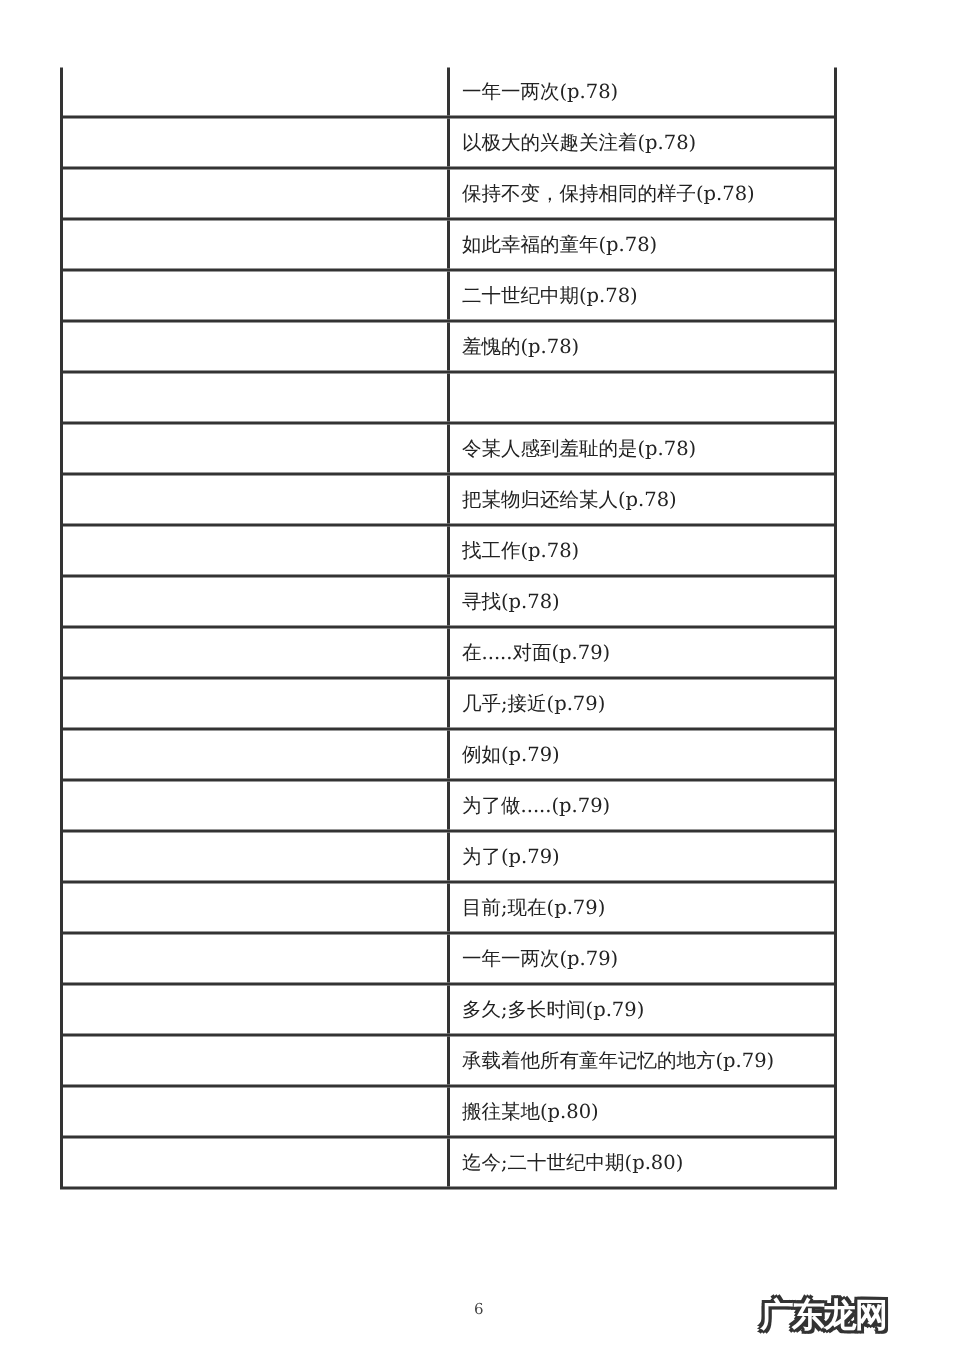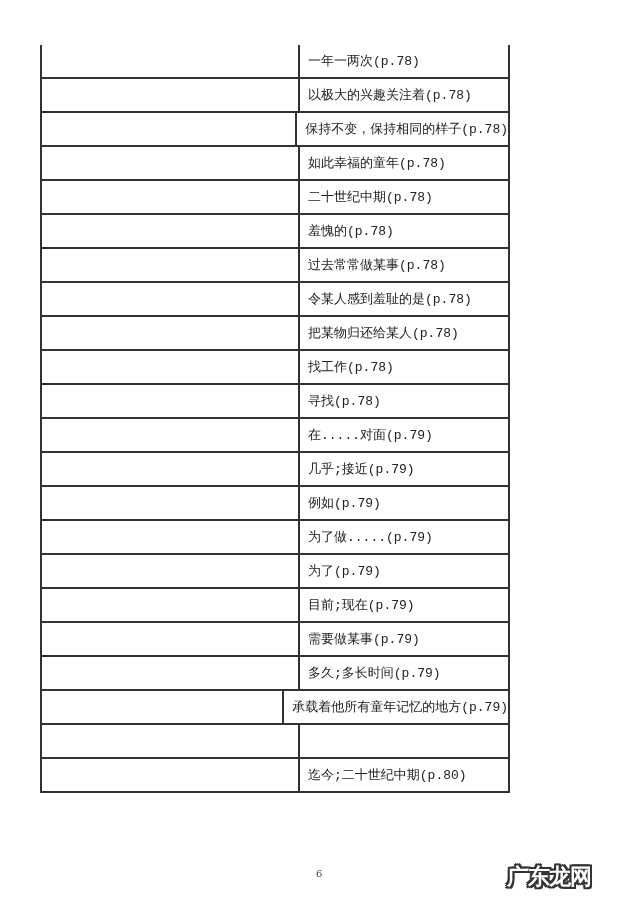--- a/index.html
+++ b/index.html
@@ -1,17 +1,17 @@
 <!DOCTYPE html>
 <html><head>
 <meta charset="utf-8">
 <style>
   html, body { margin:0; padding:0; background:#ffffff; }
   body { width:640px; height:905px; position:relative; overflow:hidden; font-family:"DejaVu Serif", serif; color:#222; }
-  .table { position:absolute; left:40px; top:45px; width:470px; border-left:2px solid #333; border-right:2px solid #333; box-sizing:border-box;font-family:Liberation Mono, monospace; }
+  .table { position:absolute; left:40px; top:45px; width:518px; border-left:2px solid #333; border-right:2px solid #333; box-sizing:border-box; }
   .row { display:flex; height:34px; border-bottom:2px solid #333; box-sizing:border-box; }
   .cell-left { width:258px; border-right:2px solid #333; box-sizing:border-box; }
   .cell-right { flex:1; padding-left:8px; display:flex; align-items:center; font-size:13px; white-space:nowrap; }
   .page-num { position:absolute; left:316px; top:868px; font-size:10px; color:#444; }
   .watermark { position:absolute; left:507px; top:862px; font-family:"DejaVu Sans", sans-serif; font-weight:bold; font-size:22px; color:#fff; letter-spacing:-1px;
     text-shadow: -2px -2px 0 #333, 2px -2px 0 #333, -2px 2px 0 #333, 2px 2px 0 #333, 0 2px 0 #333, 0 -2px 0 #333, 2px 0 0 #333, -2px 0 0 #333; }
 </style>
 </head>
 <body>
 
@@ -35,21 +35,20 @@
     <div class="row">
       <div class="cell-left"></div>
       <div class="cell-right">二十世纪中期(p.78)</div>
     </div>
     <div class="row">
       <div class="cell-left"></div>
       <div class="cell-right">羞愧的(p.78)</div>
     </div>
     <div class="row">
       <div class="cell-left"></div>
-      <div class="cell-right">过去常常做某事(p.78)</div>
     </div>
     <div class="row">
       <div class="cell-left"></div>
       <div class="cell-right">令某人感到羞耻的是(p.78)</div>
     </div>
     <div class="row">
       <div class="cell-left"></div>
       <div class="cell-right">把某物归还给某人(p.78)</div>
     </div>
     <div class="row">
@@ -79,32 +78,33 @@
     <div class="row">
       <div class="cell-left"></div>
       <div class="cell-right">为了(p.79)</div>
     </div>
     <div class="row">
       <div class="cell-left"></div>
       <div class="cell-right">目前;现在(p.79)</div>
     </div>
     <div class="row">
       <div class="cell-left"></div>
-      <div class="cell-right">需要做某事(p.79)</div>
+      <div class="cell-right">一年一两次(p.79)</div>
     </div>
     <div class="row">
       <div class="cell-left"></div>
       <div class="cell-right">多久;多长时间(p.79)</div>
     </div>
     <div class="row">
       <div class="cell-left"></div>
       <div class="cell-right">承载着他所有童年记忆的地方(p.79)</div>
     </div>
     <div class="row">
       <div class="cell-left"></div>
+      <div class="cell-right">搬往某地(p.80)</div>
     </div>
     <div class="row">
       <div class="cell-left"></div>
       <div class="cell-right">迄今;二十世纪中期(p.80)</div>
     </div>
   </div>
 
 <div class="page-num">6</div>
 <div class="watermark">广东龙网</div>
 

